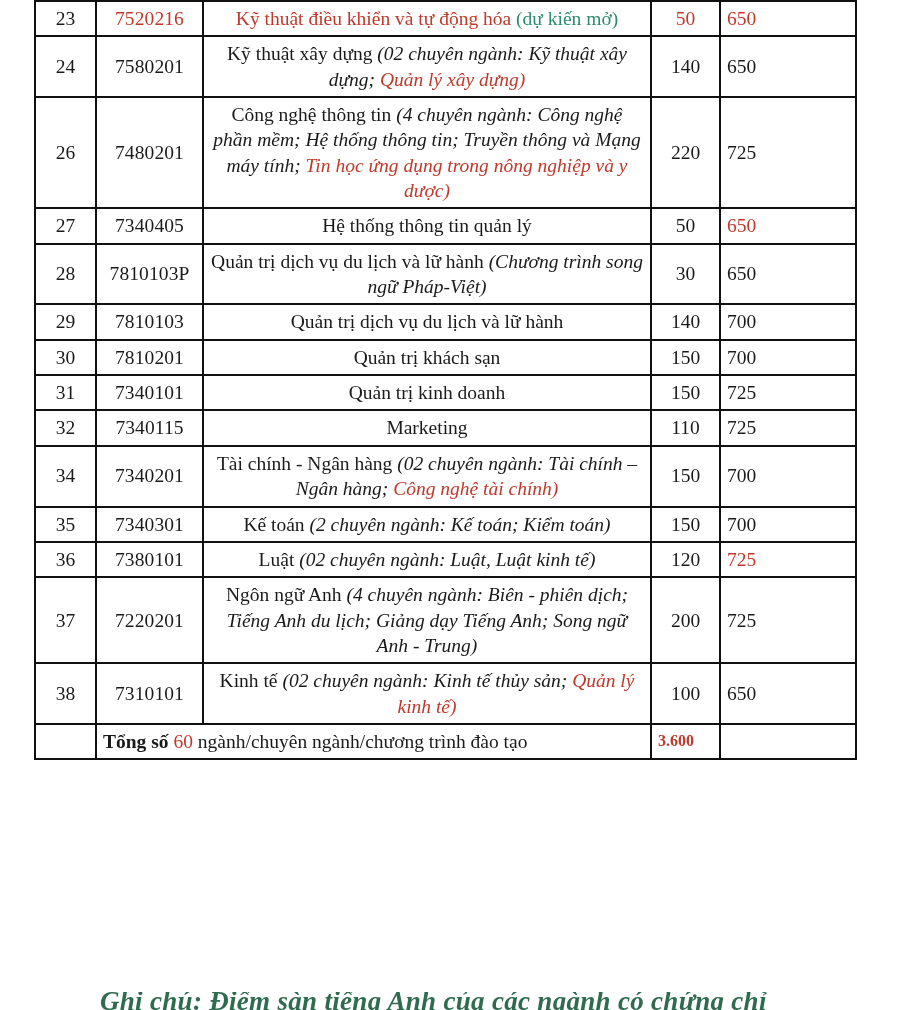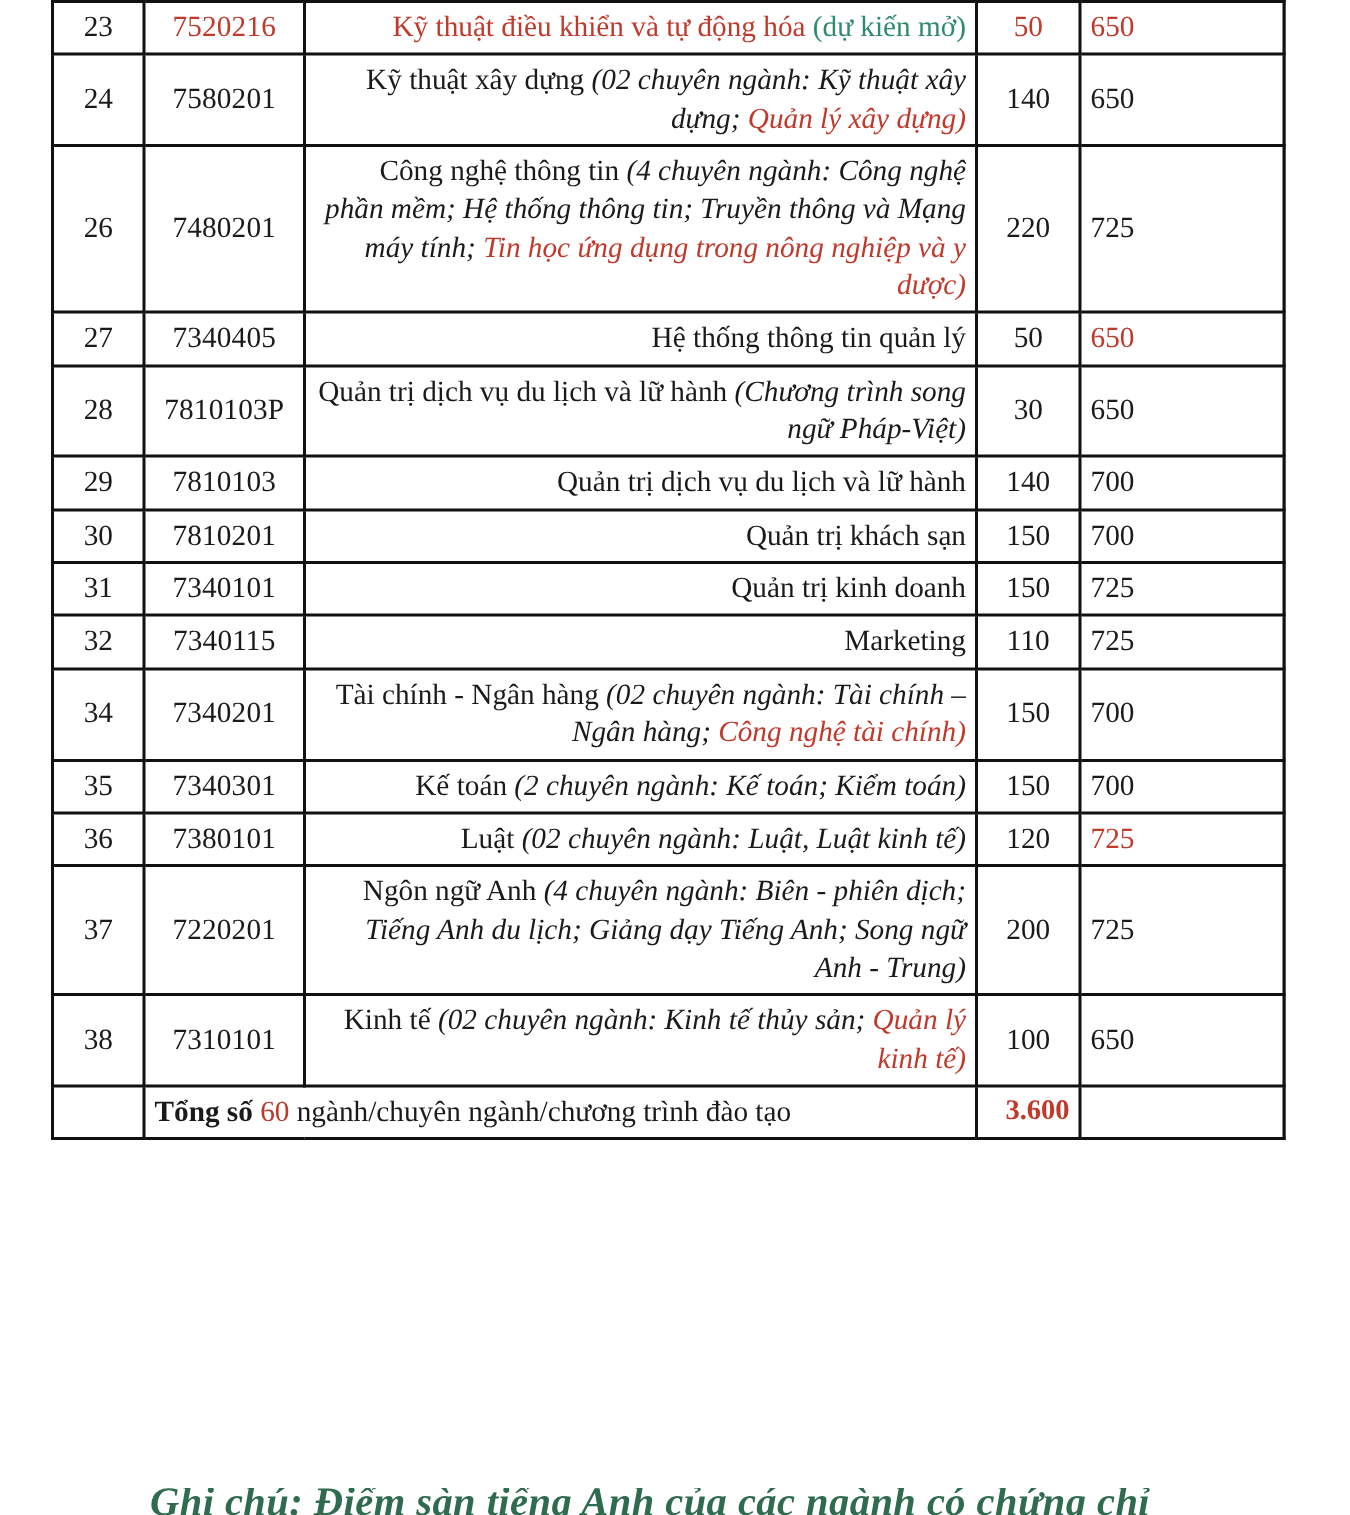--- a/index.html
+++ b/index.html
@@ -28,21 +28,21 @@
     position: absolute;
     left: 34px;
     top: 0px;
     width: 821px;
   }
 
   table.majors {
     border-collapse: collapse;
     table-layout: fixed;
     width: 821px;
-    background: #14532d;
+    background: #f9a8d4;
   }
 
   table.majors col.c-stt   { width: 61px; }
   table.majors col.c-code  { width: 107px; }
   table.majors col.c-name  { width: 448px; }
   table.majors col.c-quota { width: 69px; }
   table.majors col.c-score { width: 136px; }
 
   table.majors td {
     border: 2px solid #111111;
@@ -58,21 +58,21 @@
     padding-left: 2px;
     padding-right: 2px;
   }
   td.code {
     text-align: center;
     padding-left: 2px;
     padding-right: 2px;
     letter-spacing: 0.1px;
   }
   td.name {
-    text-align: right;
+    text-align: center;
     padding-left: 8px;
     padding-right: 4px;
     margin-left: 28px;
   }
   td.quota {
     text-align: center;
     padding-left: 2px;
     padding-right: 2px;
   }
   td.score {
@@ -86,24 +86,24 @@
   .green { color: #2e8b6f; }
   .ital  { font-style: italic; }
   .bold  { font-weight: bold; }
 
   
   tr.total-row td.total-label {
     text-align: left;
     font-size: 19.5px;
   }
   tr.total-row td.total-value {
-    text-align: right;
+    text-align: left;
     font-weight: bold;
     color: #c0392b;
-    font-size: 19px;
+    font-size: 16px;
     margin-top: 48px;
   }
   tr.total-row td.total-blank-left,
   tr.total-row td.total-blank-right {
     background: #ffffff;
   }
 
   
   .caption-clip {
     position: absolute;

